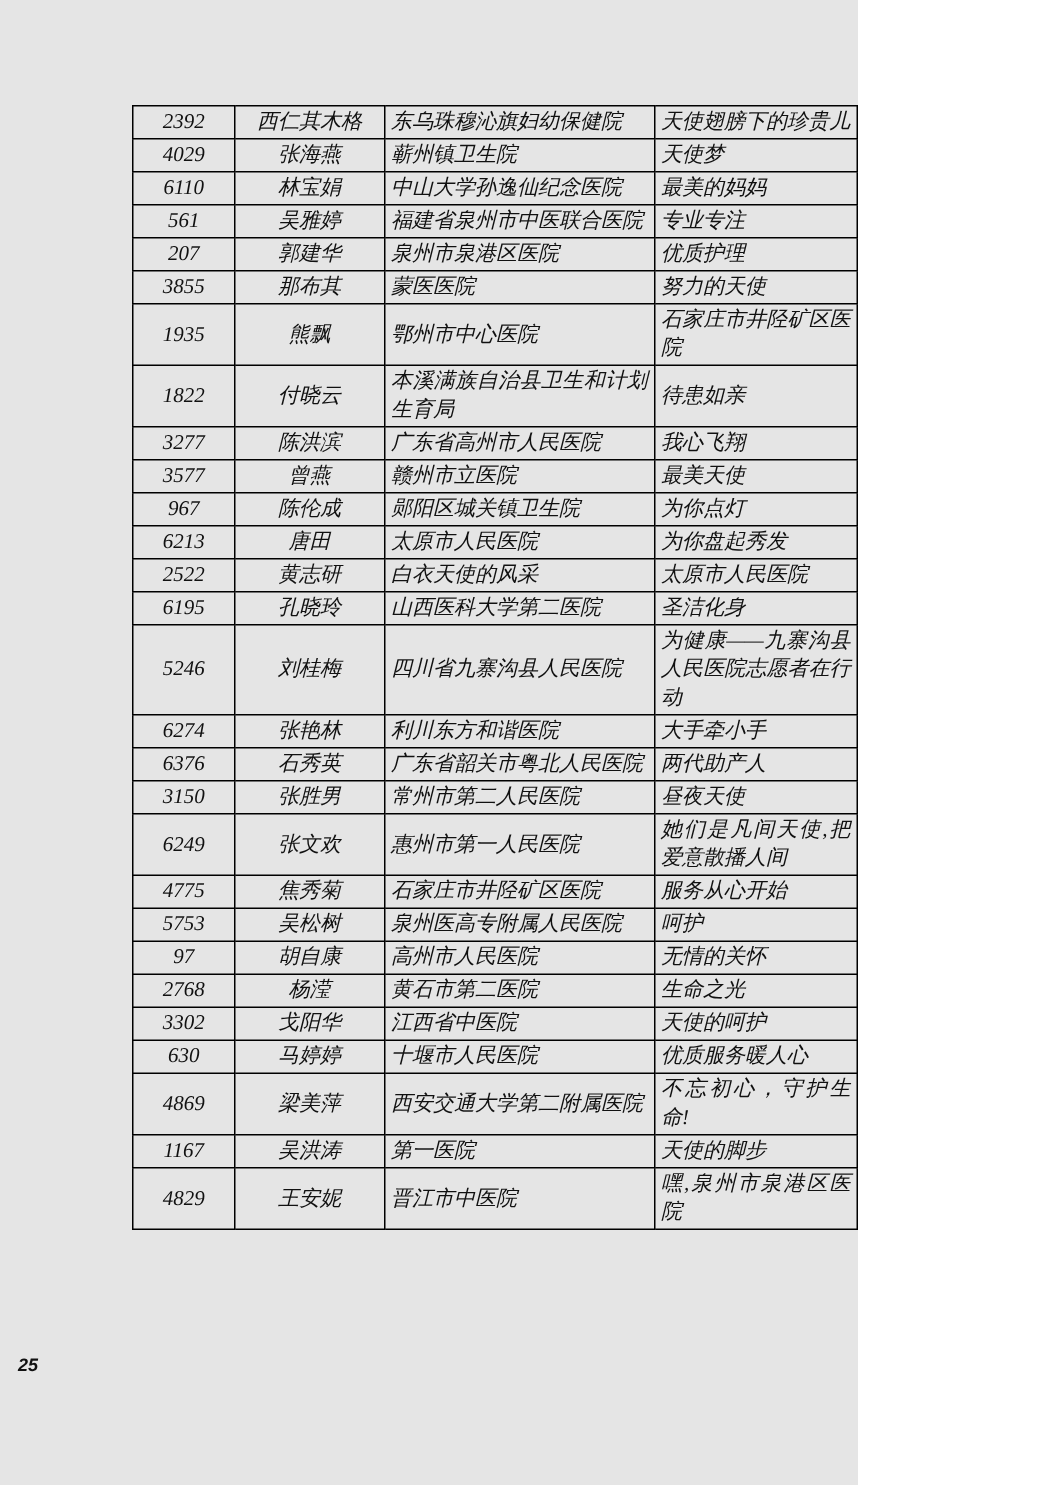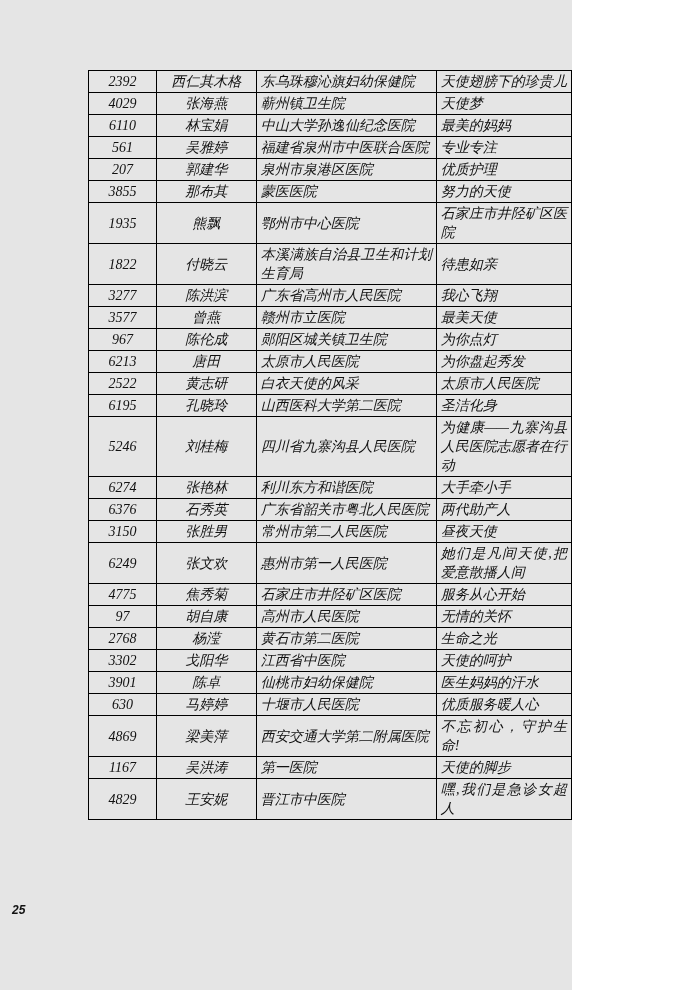--- a/index.html
+++ b/index.html
@@ -183,44 +183,44 @@
       <td class="cell-hospital">惠州市第一人民医院</td>
       <td class="cell-slogan">她们是凡间天使,把爱意散播人间</td>
     </tr>
         <tr>
       <td class="cell-id">4775</td>
       <td class="cell-name">焦秀菊</td>
       <td class="cell-hospital">石家庄市井陉矿区医院</td>
       <td class="cell-slogan">服务从心开始</td>
     </tr>
         <tr>
+      <td class="cell-id">5753</td>
+      <td class="cell-name">吴松树</td>
+      <td class="cell-hospital">泉州医高专附属人民医院</td>
+      <td class="cell-slogan">呵护</td>
+    </tr>
+        <tr>
       <td class="cell-id">97</td>
       <td class="cell-name">胡自康</td>
       <td class="cell-hospital">高州市人民医院</td>
       <td class="cell-slogan">无情的关怀</td>
     </tr>
         <tr>
       <td class="cell-id">2768</td>
       <td class="cell-name">杨滢</td>
       <td class="cell-hospital">黄石市第二医院</td>
       <td class="cell-slogan">生命之光</td>
     </tr>
         <tr>
       <td class="cell-id">3302</td>
       <td class="cell-name">戈阳华</td>
       <td class="cell-hospital">江西省中医院</td>
       <td class="cell-slogan">天使的呵护</td>
     </tr>
         <tr>
-      <td class="cell-id">3901</td>
-      <td class="cell-name">陈卓</td>
-      <td class="cell-hospital">仙桃市妇幼保健院</td>
-      <td class="cell-slogan">医生妈妈的汗水</td>
-    </tr>
-        <tr>
       <td class="cell-id">630</td>
       <td class="cell-name">马婷婷</td>
       <td class="cell-hospital">十堰市人民医院</td>
       <td class="cell-slogan">优质服务暖人心</td>
     </tr>
         <tr>
       <td class="cell-id">4869</td>
       <td class="cell-name">梁美萍</td>
       <td class="cell-hospital">西安交通大学第二附属医院</td>
       <td class="cell-slogan">不忘初心，守护生命!</td>
@@ -228,20 +228,20 @@
         <tr>
       <td class="cell-id">1167</td>
       <td class="cell-name">吴洪涛</td>
       <td class="cell-hospital">第一医院</td>
       <td class="cell-slogan">天使的脚步</td>
     </tr>
         <tr>
       <td class="cell-id">4829</td>
       <td class="cell-name">王安妮</td>
       <td class="cell-hospital">晋江市中医院</td>
-      <td class="cell-slogan">嘿,我们是急诊女超人</td>
+      <td class="cell-slogan">嘿,泉州市泉港区医院</td>
     </tr>
       </tbody>
   </table>
 
   <div class="page-number">25</div>
 
 </div>
 
 </body></html>

